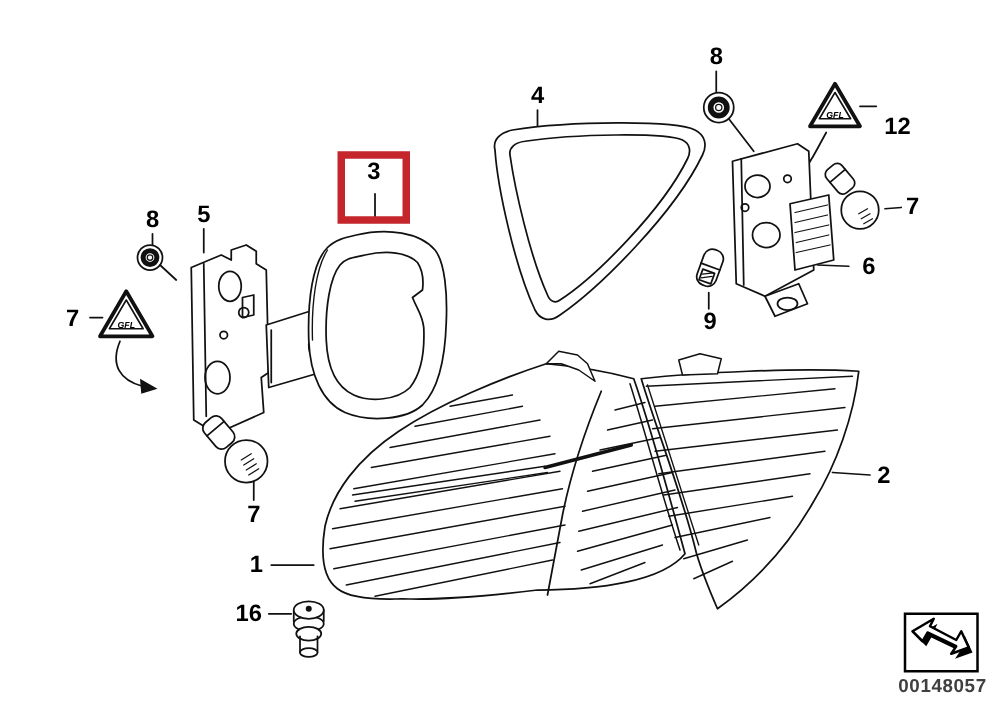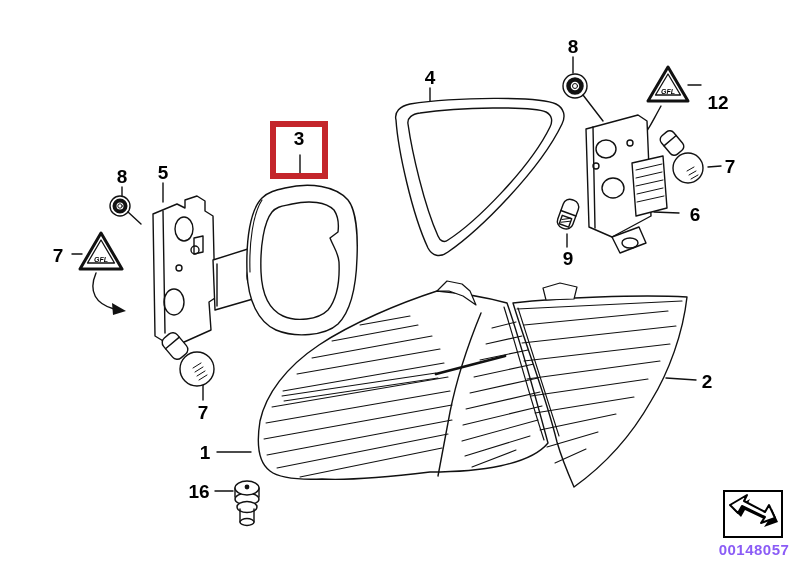--- a/index.html
+++ b/index.html
@@ -21,21 +21,21 @@
   .highlight-box .callout{
     position:absolute;left:50%;top:11px;transform:translate(-50%,-50%);
   }
   .footnote{
     position:absolute;left:723px;top:490px;width:60px;height:48px;
     border:2px solid #000;background:#fff;box-sizing:border-box;
   }
   .image-number{
     position:absolute;left:754px;top:549px;transform:translate(-50%,-50%);
     font-family:"Liberation Sans",sans-serif;
-    font-weight:700;font-size:15px;color:#8b5cf6;letter-spacing:0.5px;white-space:nowrap;
+    font-weight:700;font-size:15px;color:#404040;letter-spacing:0.5px;white-space:nowrap;
   }
   .tri-text{
     font-family:"Liberation Sans",sans-serif;
     font-weight:700;font-style:italic;font-size:7px;fill:#000;
   }
 </style>
 </head>
 <body>
 
 <div class="stage">

